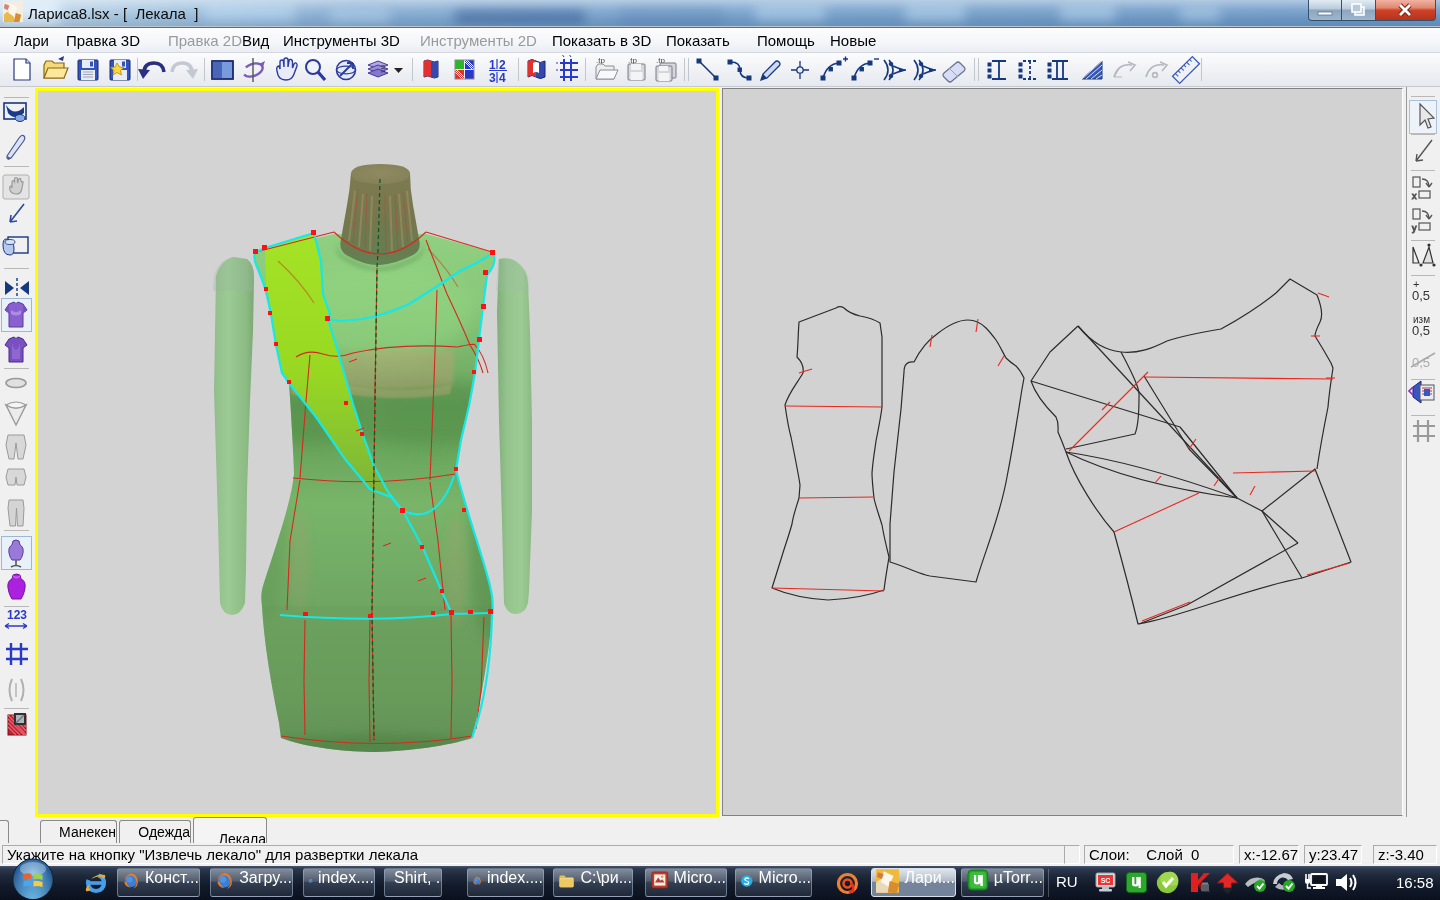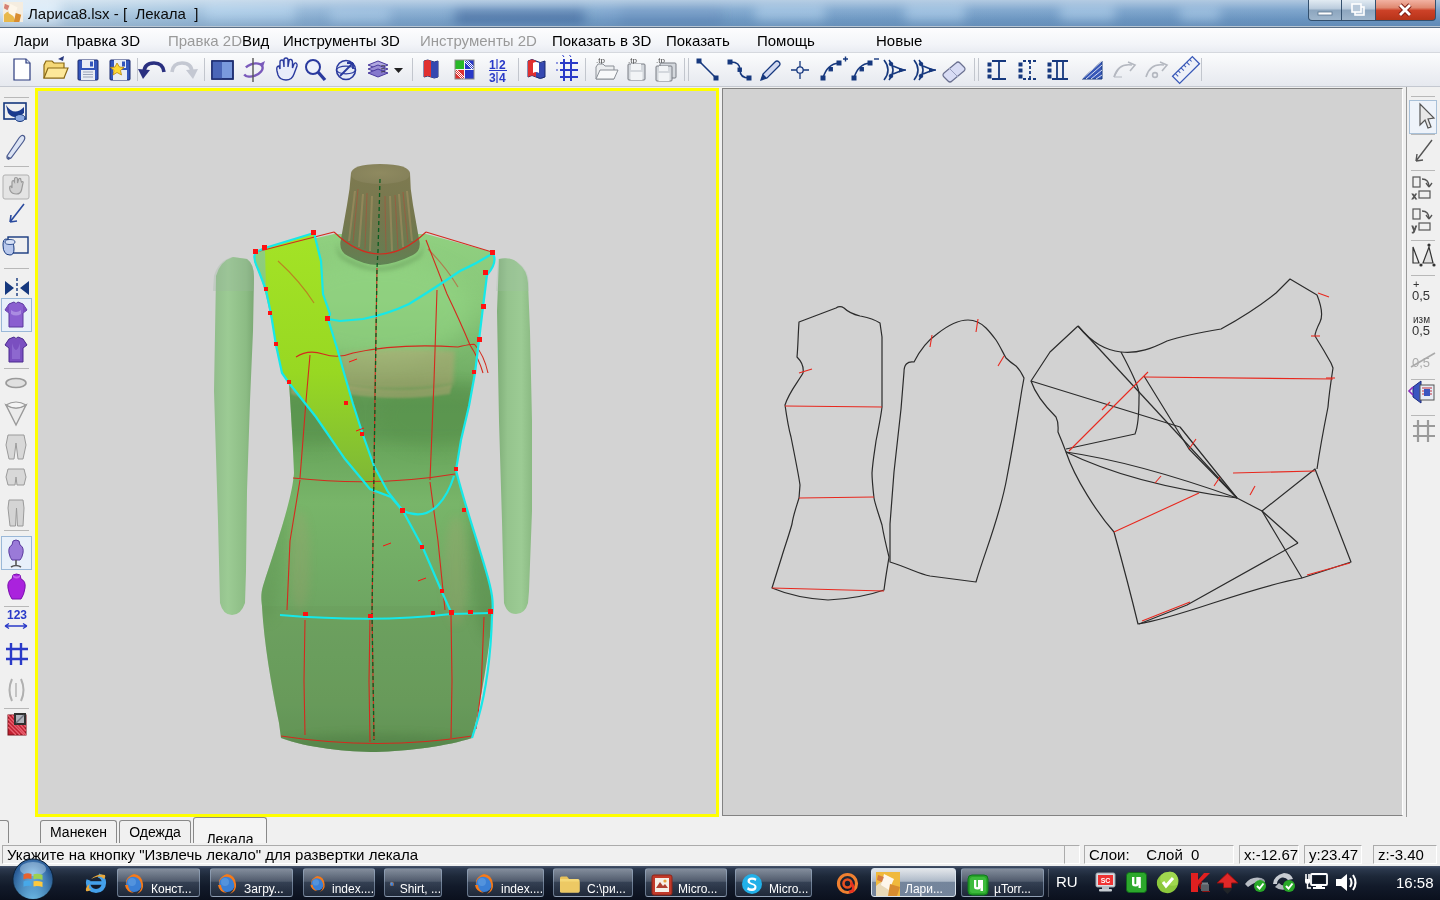--- a/index.html
+++ b/index.html
@@ -25,28 +25,28 @@
 
 #toolbar{left:0;top:53px;width:1440px;height:34px;background:linear-gradient(180deg,#fbfcfd 0%,#eef0f4 60%,#e6e9ef 100%);border-bottom:1px solid #c4c8d0;}
 
 #lefttools{left:0;top:87px;width:34px;height:756px;background:#f0f0f0;}
 #righttools{left:1406px;top:87px;width:34px;height:756px;background:#f0f0f0;border-left:1px solid #9a9a9a;}
 
 #leftpane{left:35px;top:88px;width:684px;height:729px;background:#d3d3d3;border:3px solid #ffff00;}
 #rightpane{left:722px;top:88px;width:681px;height:728px;background:#d2d2d2;border-top:1px solid #828282;border-left:1px solid #828282;border-right:1px solid #fff;border-bottom:1px solid #828282;}
 
 #tabrow{left:0;top:817px;width:1440px;height:26px;background:#f0f0f0;}
-.tab{position:absolute;top:3px;height:23px;background:#f0f0f0;border:1px solid #898989;border-bottom:none;border-radius:3px 3px 0 0;font-size:14px;text-align:center;padding-top:3px;color:#000;}
+.tab{position:absolute;top:3px;height:23px;background:#f0f0f0;border:1px solid #898989;border-bottom:none;border-radius:3px 3px 0 0;font-size:14px;text-align:right;padding-top:3px;color:#000;}
 .tab.active{top:0;height:26px;background:#f4f4f4;padding-top:13px;}
 
 #statusbar{left:0;top:843px;width:1440px;height:23px;background:#f0f0f0;}
 .spanel{position:absolute;top:2px;height:19px;border:1px solid #ababab;border-right-color:#fff;border-bottom-color:#fff;background:#f0f0f0;font-size:15px;padding:0px 4px 0 4px;white-space:nowrap;overflow:hidden;}
 
 #taskbar{left:0;top:866px;width:1440px;height:34px;background:linear-gradient(180deg,#46536b 0%,#2c394e 8%,#1d2839 30%,#121a2a 60%,#0b101d 100%);}
-.tbtn{position:absolute;top:2px;height:29px;border:1px solid rgba(160,180,205,0.55);border-radius:3px;background:linear-gradient(180deg,rgba(255,255,255,0.30) 0%,rgba(255,255,255,0.10) 45%,rgba(20,30,50,0.15) 50%,rgba(10,16,30,0.25) 100%),linear-gradient(180deg,#4d5b70,#273142);color:#fff;font-size:12px;display:flex;align-items:flex-end;overflow:hidden;}
+.tbtn{position:absolute;top:2px;height:29px;border:1px solid rgba(160,180,205,0.55);border-radius:3px;background:linear-gradient(180deg,rgba(255,255,255,0.30) 0%,rgba(255,255,255,0.10) 45%,rgba(20,30,50,0.15) 50%,rgba(10,16,30,0.25) 100%),linear-gradient(180deg,#4d5b70,#273142);color:#fff;font-size:16px;display:flex;align-items:flex-start;overflow:hidden;}
 .tbtn .lbl{margin-left:5px;white-space:nowrap;}
 .tbtn.active{background:linear-gradient(180deg,rgba(255,255,255,0.75) 0%,rgba(220,230,240,0.55) 45%,rgba(120,140,165,0.45) 50%,rgba(140,158,180,0.5) 100%),linear-gradient(180deg,#8a97a9,#5a6980);border-color:#d8e2ec;}
 .tray{position:absolute;top:7px;color:#fff;font-size:15px;}
 </style></head>
 <body>
 
 <div class="abs" id="titlebar">
   <div class="ghost" style="left:455px;top:8px;width:130px;height:16px;background:rgba(60,100,155,0.65);"></div>
   <div class="ghost" style="left:620px;top:7px;width:100px;height:17px;background:rgba(80,120,170,0.55);"></div>
   <div class="ghost" style="left:600px;top:6px;width:120px;height:18px;background:rgba(120,160,205,0.6);"></div>
@@ -87,21 +87,21 @@
 <div class="abs" id="menubar">
   <span class="mi" style="left:14px;">Лари</span>
   <span class="mi" style="left:66px;">Правка 3D</span>
   <span class="mi dis" style="left:168px;">Правка 2D</span>
   <span class="mi" style="left:242px;">Вид</span>
   <span class="mi" style="left:283px;">Инструменты 3D</span>
   <span class="mi dis" style="left:420px;">Инструменты 2D</span>
   <span class="mi" style="left:552px;">Показать в 3D</span>
   <span class="mi" style="left:666px;">Показать</span>
   <span class="mi" style="left:757px;">Помощь</span>
-  <span class="mi" style="left:830px;margin-left:46px;">Новые</span>
+  <span class="mi" style="left:830px;">Новые</span>
 </div>
 
 <div class="abs" id="toolbar">
 <svg width="1440" height="33" viewBox="0 0 1440 33">
 <g stroke="#c2c6cd">
         <path d="M137.5,5 V28 M204.5,5 V28 M412.5,5 V28 M518.5,5 V28 M585.5,5 V28 M684.5,5 V28 M688.5,5 V28 M974.5,5 V28 M978.5,5 V28 M1201.5,5 V28"></path>
       </g>
 
 <path d="M14,6 L26,6 L30,10 L30,27 L14,27 Z" fill="#fff" stroke="#2a3a7e" stroke-width="1.2"></path>
       <path d="M26,6 L26,10 L30,10" fill="#d8e0f0" stroke="#2a3a7e" stroke-width="1.2"></path>

